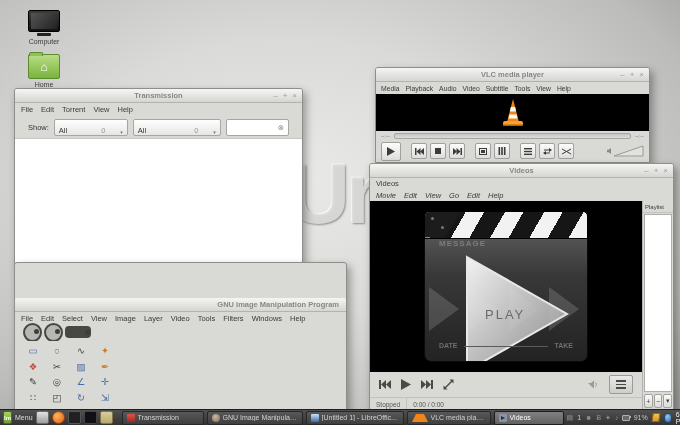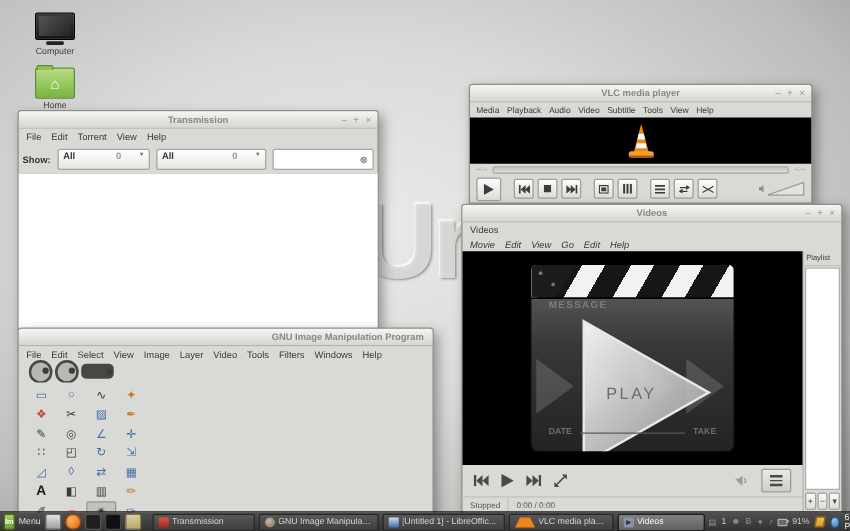--- a/index.html
+++ b/index.html
@@ -41,23 +41,23 @@
   .t-tool{flex:0 0 24px;display:flex;align-items:center;gap:7px;padding:0 7px;border-bottom:1px solid #c6c6c2;}
   .fold-icon{width:11px;height:8px;background:#6e6e68;border-radius:1px;position:relative;}
   .fold-icon::before{content:"";position:absolute;top:-2px;left:0;width:5px;height:2px;background:#6e6e68;border-radius:1px 1px 0 0;}
   .tri-gray{width:0;height:0;border-top:4px solid transparent;border-bottom:4px solid transparent;border-left:7px solid #aeaeaa;}
   .pause-gray{display:flex;gap:2px;}
   .pause-gray i{width:2.5px;height:8px;background:#aeaeaa;}
   .xred{color:#c0392b;font-weight:bold;font-size:9px;}
   .vsep{width:1px;height:15px;background:#bdbdb9;}
   .prop-icon{width:9px;height:10px;border:1px solid #8a8a86;border-radius:1px;
       background:repeating-linear-gradient(#fff 0 2px,#9ab 2px 3px);}
-  .t-filter{flex:0 0 22px;display:flex;align-items:center;gap:5px;padding:0 3px;font-weight:bold;}
+  .t-filter{flex:0 0 22px;display:flex;align-items:center;gap:5px;padding:0 13px;}
   .combo{height:15px;background:linear-gradient(#fefefe,#e6e6e4);border:1px solid #a6a6a2;border-radius:2px;
-      display:flex;align-items:flex-start;padding:0 4px;gap:15px;}
+      display:flex;align-items:flex-end;padding:0 4px;gap:15px;}
   .combo .cnt{color:#999;margin-left:auto;}
   .combo .arr{color:#777;font-size:5px;}
   .search{height:15px;flex:1;background:#fff;border:1px solid #a6a6a2;border-radius:2px;
       display:flex;align-items:center;justify-content:flex-end;padding:0 4px;color:#8a8a86;}
   .t-body{flex:1;background:#fff;border-top:1px solid #c6c6c2;}
   
   #vlc{left:375px;top:67px;width:273px;height:94px;z-index:11;}
   #vlc .mbar{flex-basis:12px;height:12px;font-size:6.8px;}
   #vlc .mbar span{padding:0 3px;}
   .v-video{flex:0 0 37px;background:#000;position:relative;}
@@ -107,21 +107,21 @@
   .clap-line2{margin-left:14px;color:#7d7d7d;font-weight:bold;font-size:8px;letter-spacing:1px;}
   .chevs{position:absolute;left:4px;top:48px;display:flex;gap:10px;opacity:.18;}
   .chev{width:0;height:0;border-top:22px solid transparent;border-bottom:22px solid transparent;
       border-left:30px solid #dcdcdc;}
   .playtri{position:absolute;left:38px;top:16px;}
   .datetake{position:absolute;bottom:12px;left:14px;right:14px;display:flex;justify-content:space-between;
       color:#6e6e6e;font-weight:bold;font-size:7px;}
   .dt-line{flex:1;margin:4px 6px 0;border-top:1px solid #5a5a5a;}
   
   #gimp{left:14px;top:262px;width:331px;height:152px;z-index:12;border-radius:3px 3px 0 0;}
-  #gimp .tbar{justify-content:flex-end;padding-right:7px;}
+  #gimp .tbar{justify-content:flex-end;padding-right:7px;margin-top:35px;}
   .g-body{flex:1;position:relative;}
   .wilber{position:absolute;left:8px;top:-2px;height:18px;width:96px;overflow:hidden;opacity:.85;}
   .wilber i{display:inline-block;width:15px;height:15px;border-radius:50%;background:#b2b2ae;
       border:2px solid #2e2e2a;margin-right:2px;position:relative;}
   .wilber i::after{content:"";position:absolute;right:1px;top:4px;width:5px;height:5px;border-radius:50%;background:#222;}
   .wilber .blob{width:26px;height:12px;border-radius:4px;background:#2e2e2a;border:none;vertical-align:top;margin-top:3px;}
   .g-grid{position:absolute;left:6px;top:18px;display:grid;grid-template-columns:repeat(4,24px);grid-auto-rows:15.5px;}
   .gcell{display:flex;align-items:center;justify-content:center;font-size:9.5px;color:#4a6da7;}
   .gcell.sel{background:#c2c2be;border:1px solid #96968f;border-radius:2px;}
   .tc-dark{color:#3a3a36;} .tc-bold{color:#1c1c1c;font-weight:bold;font-size:11px;}

